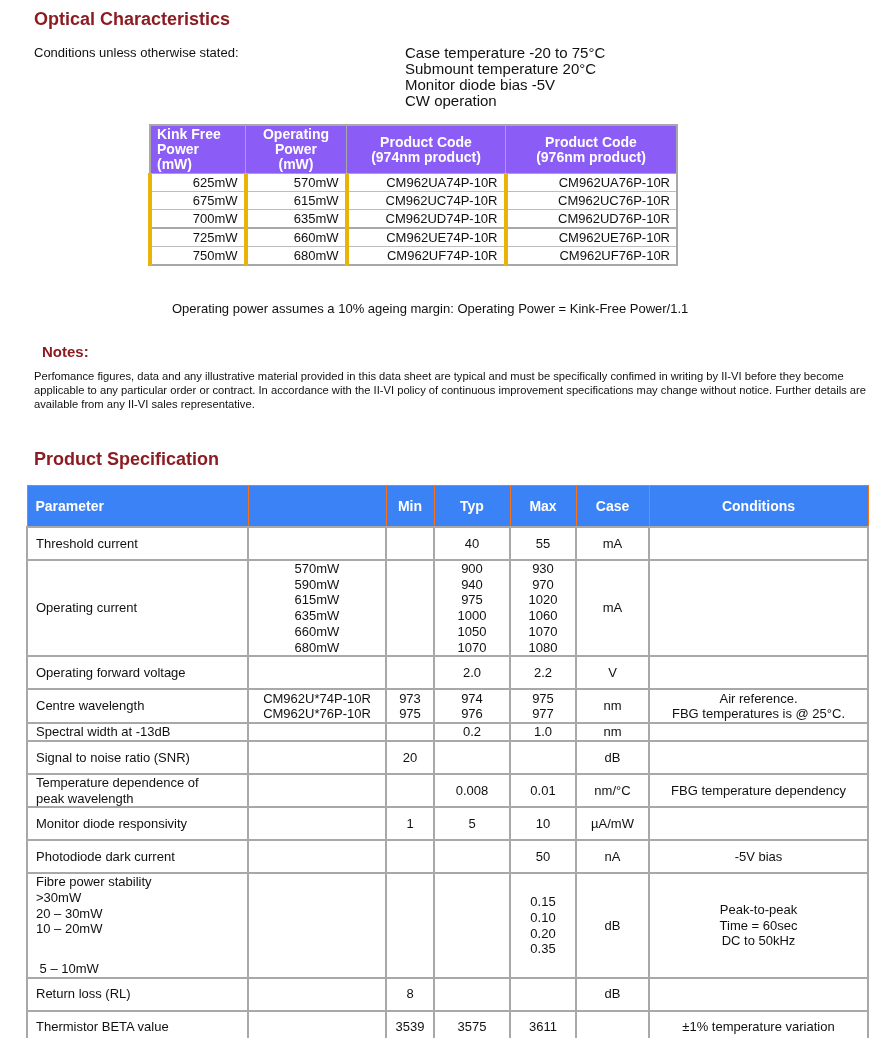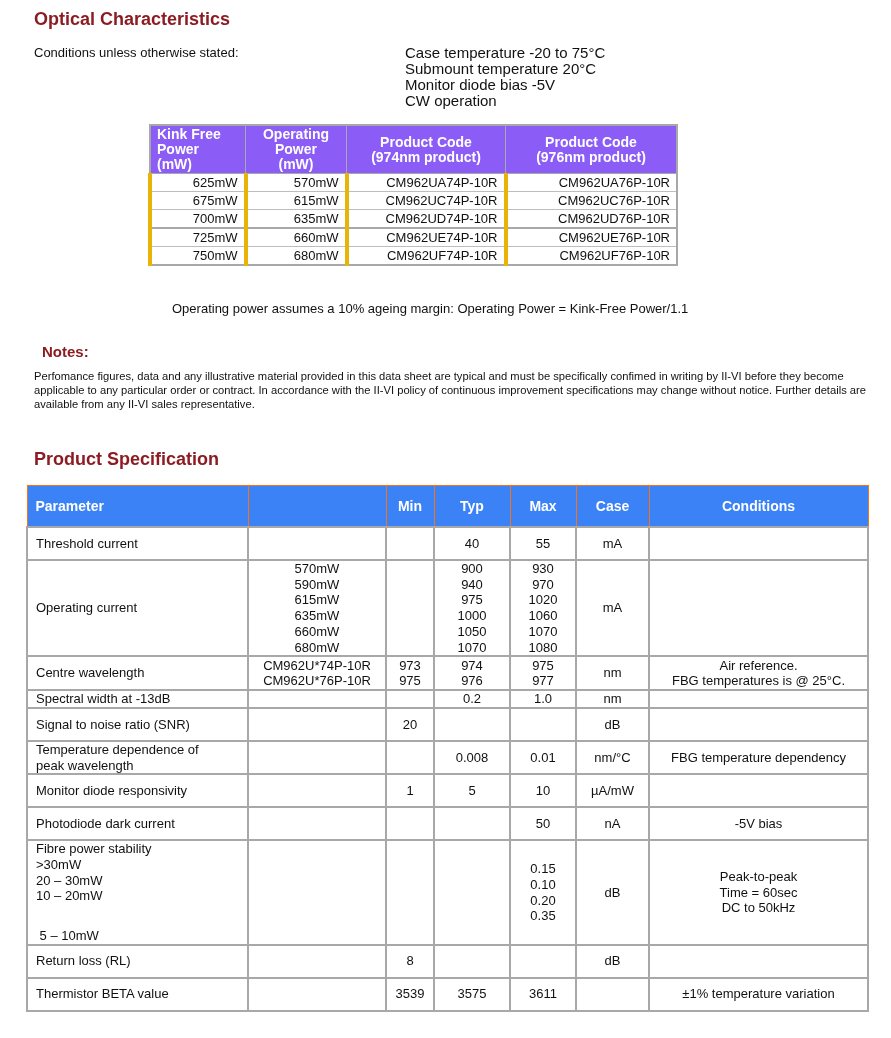--- a/index.html
+++ b/index.html
@@ -221,20 +221,51 @@
         </td>
         <td>
           <div class="ml">
             <div>mA</div>
           </div>
         </td>
         <td>
           <div class="ml"></div>
         </td>
       </tr>
+      <tr style="height: 33px;">
+        <td class="param">
+          <div class="ml">
+            <div>Operating forward voltage</div>
+          </div>
+        </td>
+        <td>
+          <div class="ml"></div>
+        </td>
+        <td>
+          <div class="ml"></div>
+        </td>
+        <td>
+          <div class="ml">
+            <div>2.0</div>
+          </div>
+        </td>
+        <td>
+          <div class="ml">
+            <div>2.2</div>
+          </div>
+        </td>
+        <td>
+          <div class="ml">
+            <div>V</div>
+          </div>
+        </td>
+        <td>
+          <div class="ml"></div>
+        </td>
+      </tr>
       <tr style="height: 34px;">
         <td class="param">
           <div class="ml">
             <div>Centre wavelength</div>
           </div>
         </td>
         <td>
           <div class="ml">
             <div>CM962U*74P-10R</div>
             <div>CM962U*76P-10R</div>

